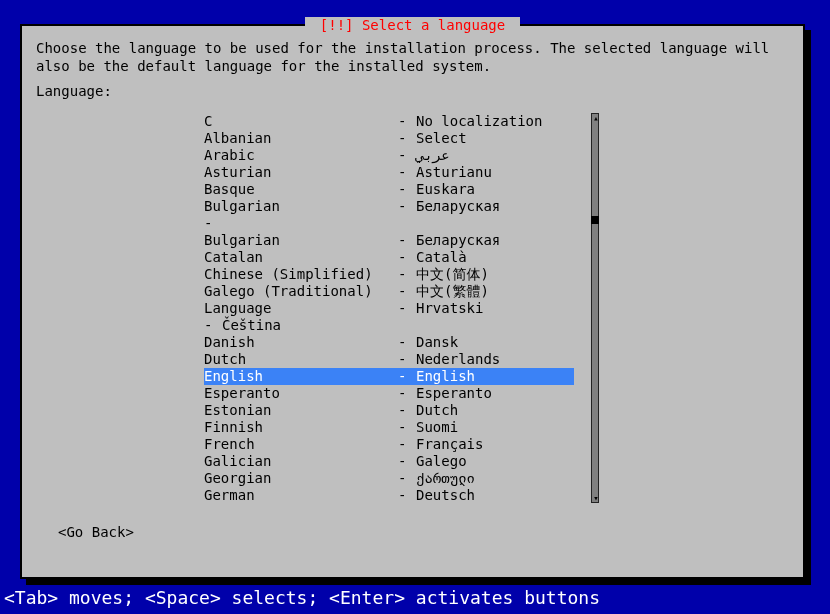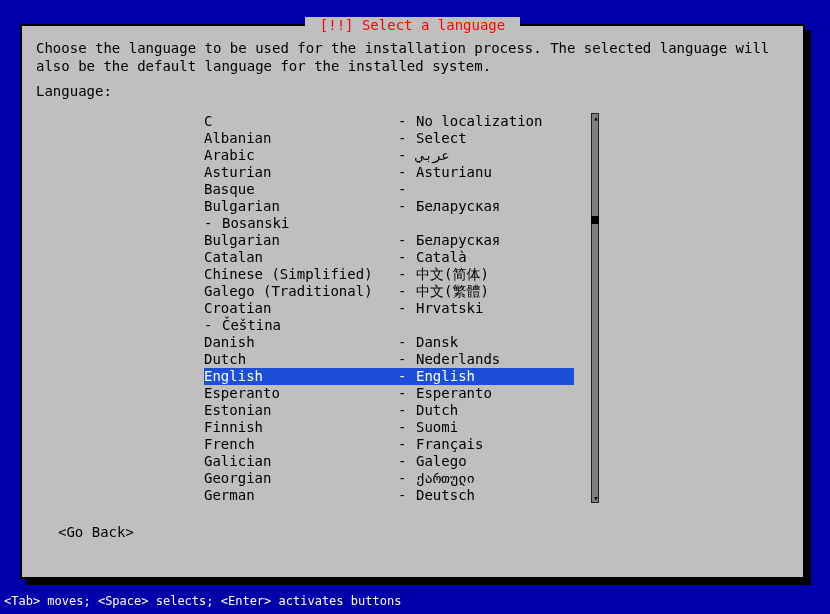--- a/index.html
+++ b/index.html
@@ -68,21 +68,21 @@
   .lang-item {
     display: flex;
     line-height: 1.2;
     height: 17px;
     cursor: pointer;
     color: #000;
     white-space: pre;
     width: 370px;
   }
   .lang-item.selected {
-    background: #1d4ed8;
+    background: #3b82f6;
     color: #fff;
     align-items: flex-end;
   }
   .lang-eng { width: 194px; }
   .lang-sep { width: 18px; }
   .lang-loc { flex: 1; }
   .scrollbar {
     position: absolute;
     right: 25px;
     top: 0;
@@ -116,21 +116,21 @@
     margin-left: 22px;
     display: inline-block;
     cursor: pointer;
   }
   .help-bar {
     position: absolute;
     left: 4px;
     bottom: 6px;
     color: #fff;
     font-family: "DejaVu Sans Mono", monospace;
-    font-size: 12px;
+    font-size: 18px;
     white-space: pre;
   }
 </style>
 </head>
 <body>
 
 <div class="dialog-wrap">
   <div class="dialog-shadow"></div>
   <div class="dialog">
     <div class="title">
@@ -139,28 +139,28 @@
     <div class="content">
       <div class="instr">Choose the language to be used for the installation process. The selected language will
 also be the default language for the installed system.</div>
       <div class="label">Language:</div>
       <div class="list-area">
         <div id="lang-list">
             <div class="lang-item"><span class="lang-eng">C</span><span class="lang-sep">-</span><span class="lang-loc">No localization</span></div>
             <div class="lang-item"><span class="lang-eng">Albanian</span><span class="lang-sep">-</span><span class="lang-loc">Select</span></div>
             <div class="lang-item"><span class="lang-eng">Arabic</span><span class="lang-sep">-</span><span class="lang-loc">عربي</span></div>
             <div class="lang-item"><span class="lang-eng">Asturian</span><span class="lang-sep">-</span><span class="lang-loc">Asturianu</span></div>
-            <div class="lang-item"><span class="lang-eng">Basque</span><span class="lang-sep">-</span></div>
+            <div class="lang-item"><span class="lang-eng">Basque</span><span class="lang-sep">-</span><span class="lang-loc">Euskara</span></div>
             <div class="lang-item"><span class="lang-eng">Bulgarian</span><span class="lang-sep">-</span><span class="lang-loc">Беларуская</span></div>
-            <div class="lang-item"><span class="lang-sep">-</span><span class="lang-loc">Bosanski</span></div>
+            <div class="lang-item"><span class="lang-sep">-</span></div>
             <div class="lang-item"><span class="lang-eng">Bulgarian</span><span class="lang-sep">-</span><span class="lang-loc">Беларуская</span></div>
             <div class="lang-item"><span class="lang-eng">Catalan</span><span class="lang-sep">-</span><span class="lang-loc">Català</span></div>
             <div class="lang-item"><span class="lang-eng">Chinese (Simplified)</span><span class="lang-sep">-</span><span class="lang-loc">中文(简体)</span></div>
             <div class="lang-item"><span class="lang-eng">Galego (Traditional)</span><span class="lang-sep">-</span><span class="lang-loc">中文(繁體)</span></div>
-            <div class="lang-item"><span class="lang-eng">Croatian</span><span class="lang-sep">-</span><span class="lang-loc">Hrvatski</span></div>
+            <div class="lang-item"><span class="lang-eng">Language</span><span class="lang-sep">-</span><span class="lang-loc">Hrvatski</span></div>
             <div class="lang-item"><span class="lang-sep">-</span><span class="lang-loc">Čeština</span></div>
             <div class="lang-item"><span class="lang-eng">Danish</span><span class="lang-sep">-</span><span class="lang-loc">Dansk</span></div>
             <div class="lang-item"><span class="lang-eng">Dutch</span><span class="lang-sep">-</span><span class="lang-loc">Nederlands</span></div>
             <div class="lang-item selected"><span class="lang-eng">English</span><span class="lang-sep">-</span><span class="lang-loc">English</span></div>
             <div class="lang-item"><span class="lang-eng">Esperanto</span><span class="lang-sep">-</span><span class="lang-loc">Esperanto</span></div>
             <div class="lang-item"><span class="lang-eng">Estonian</span><span class="lang-sep">-</span><span class="lang-loc">Dutch</span></div>
             <div class="lang-item"><span class="lang-eng">Finnish</span><span class="lang-sep">-</span><span class="lang-loc">Suomi</span></div>
             <div class="lang-item"><span class="lang-eng">French</span><span class="lang-sep">-</span><span class="lang-loc">Français</span></div>
             <div class="lang-item"><span class="lang-eng">Galician</span><span class="lang-sep">-</span><span class="lang-loc">Galego</span></div>
             <div class="lang-item"><span class="lang-eng">Georgian</span><span class="lang-sep">-</span><span class="lang-loc">ქართული</span></div>

